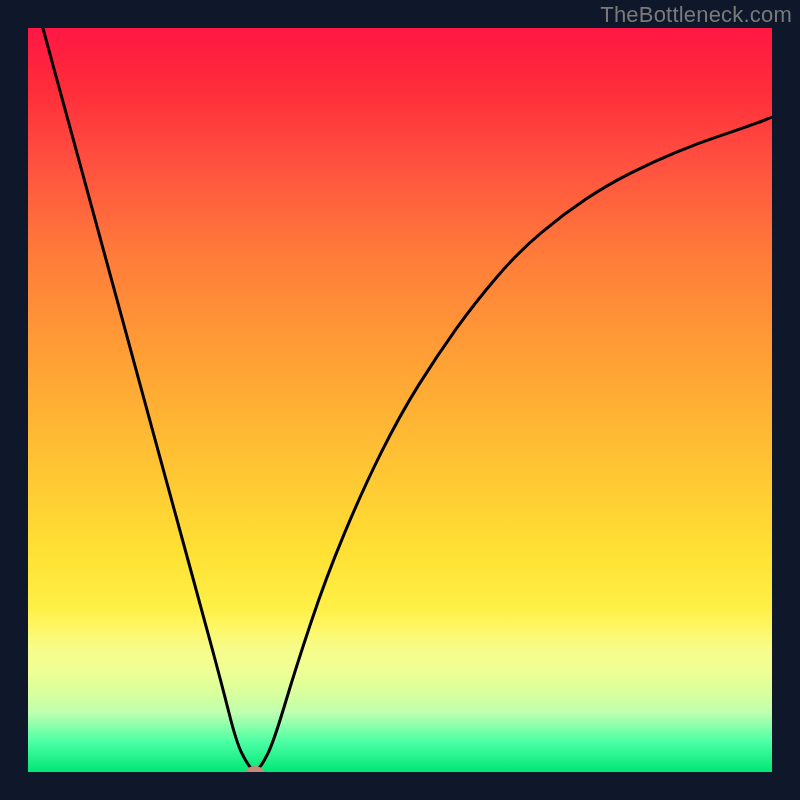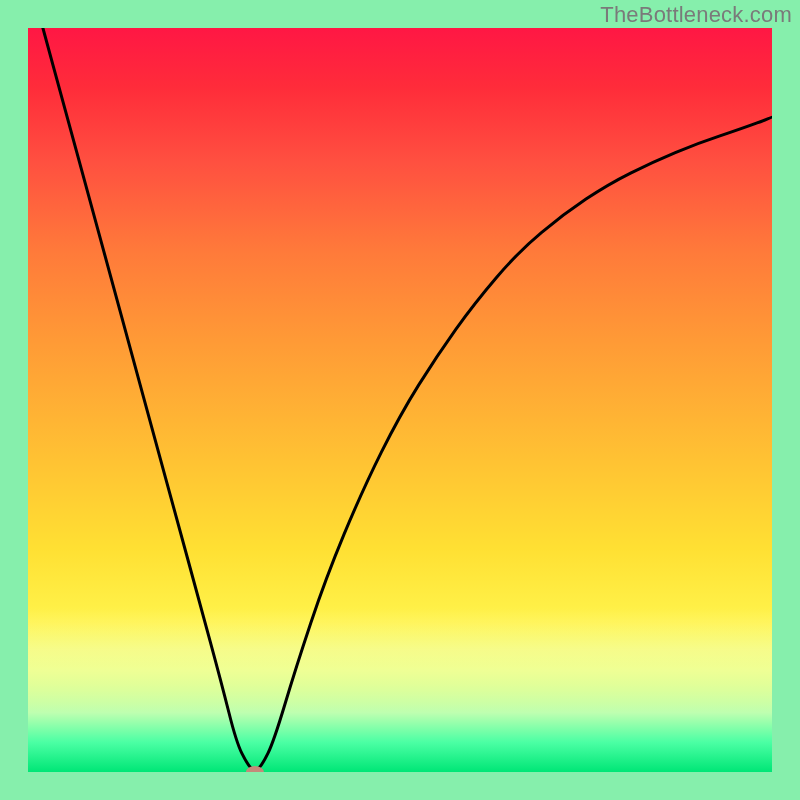--- a/index.html
+++ b/index.html
@@ -1,21 +1,21 @@
 <!DOCTYPE html>
 <html><head>
 <meta charset="utf-8">
 <style>
   * { margin: 0; padding: 0; box-sizing: border-box; }
   html, body { width: 800px; height: 800px; overflow: hidden; background: #000; }
   .container {
     width: 800px;
     height: 800px;
     position: relative;
-    background: #86efac;
+    background: #0f172a;
   }
   .watermark {
     position: absolute;
     top: 2px;
     right: 8px;
     font-family: Arial, Helvetica, sans-serif;
     font-size: 22px;
     color: #7a7a7a;
     letter-spacing: 0.2px;
     z-index: 10;

